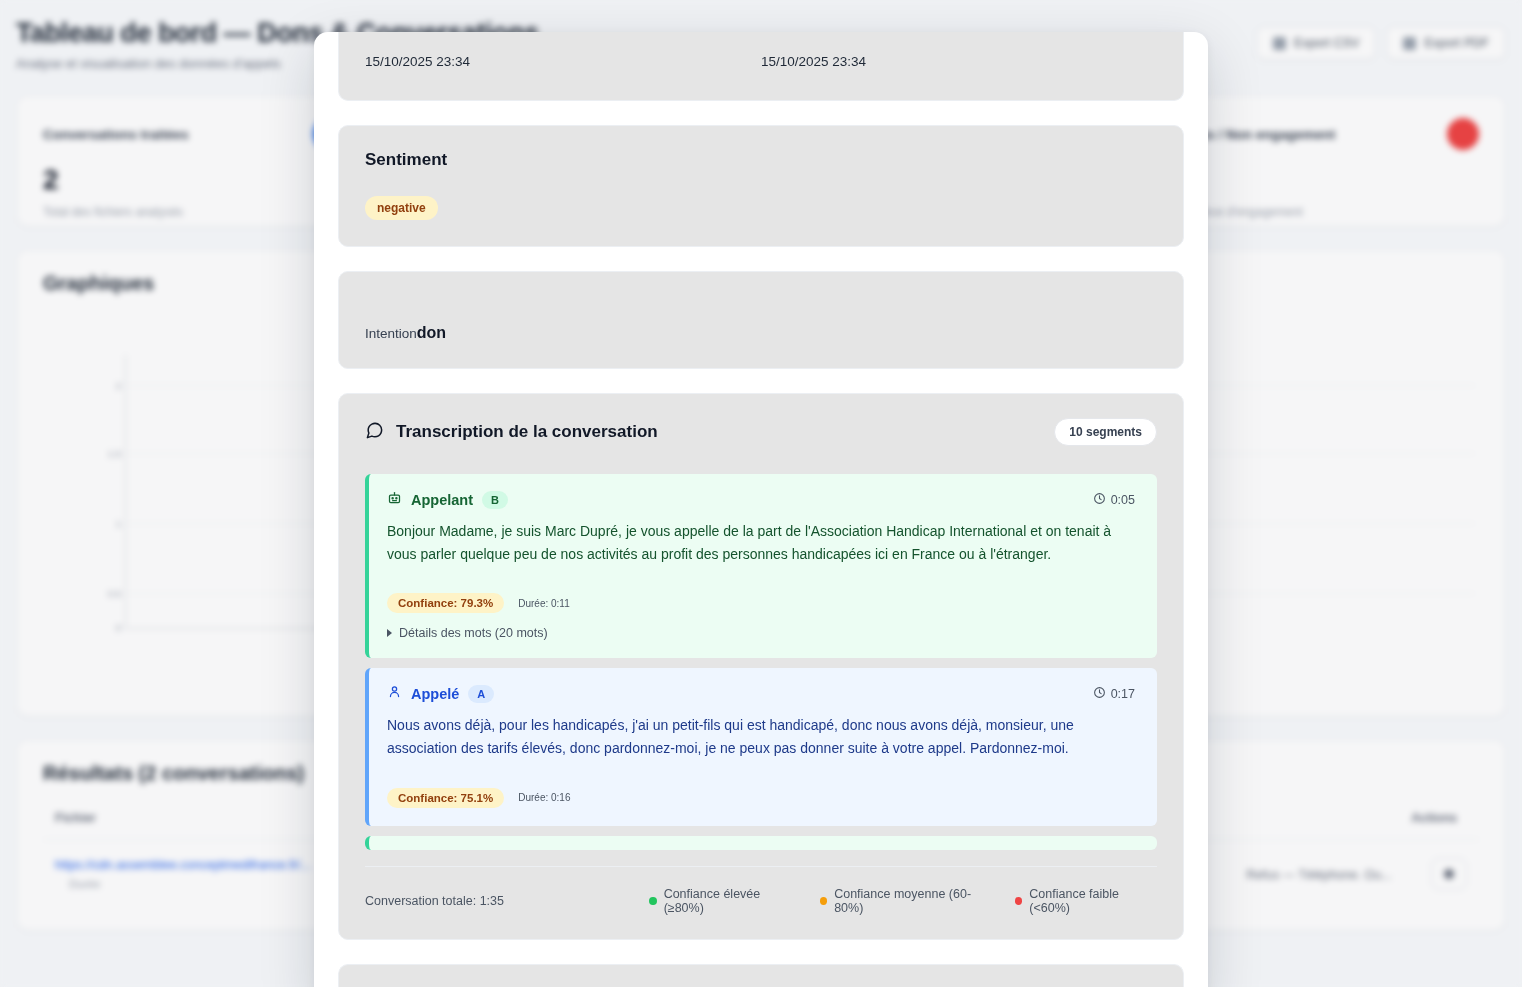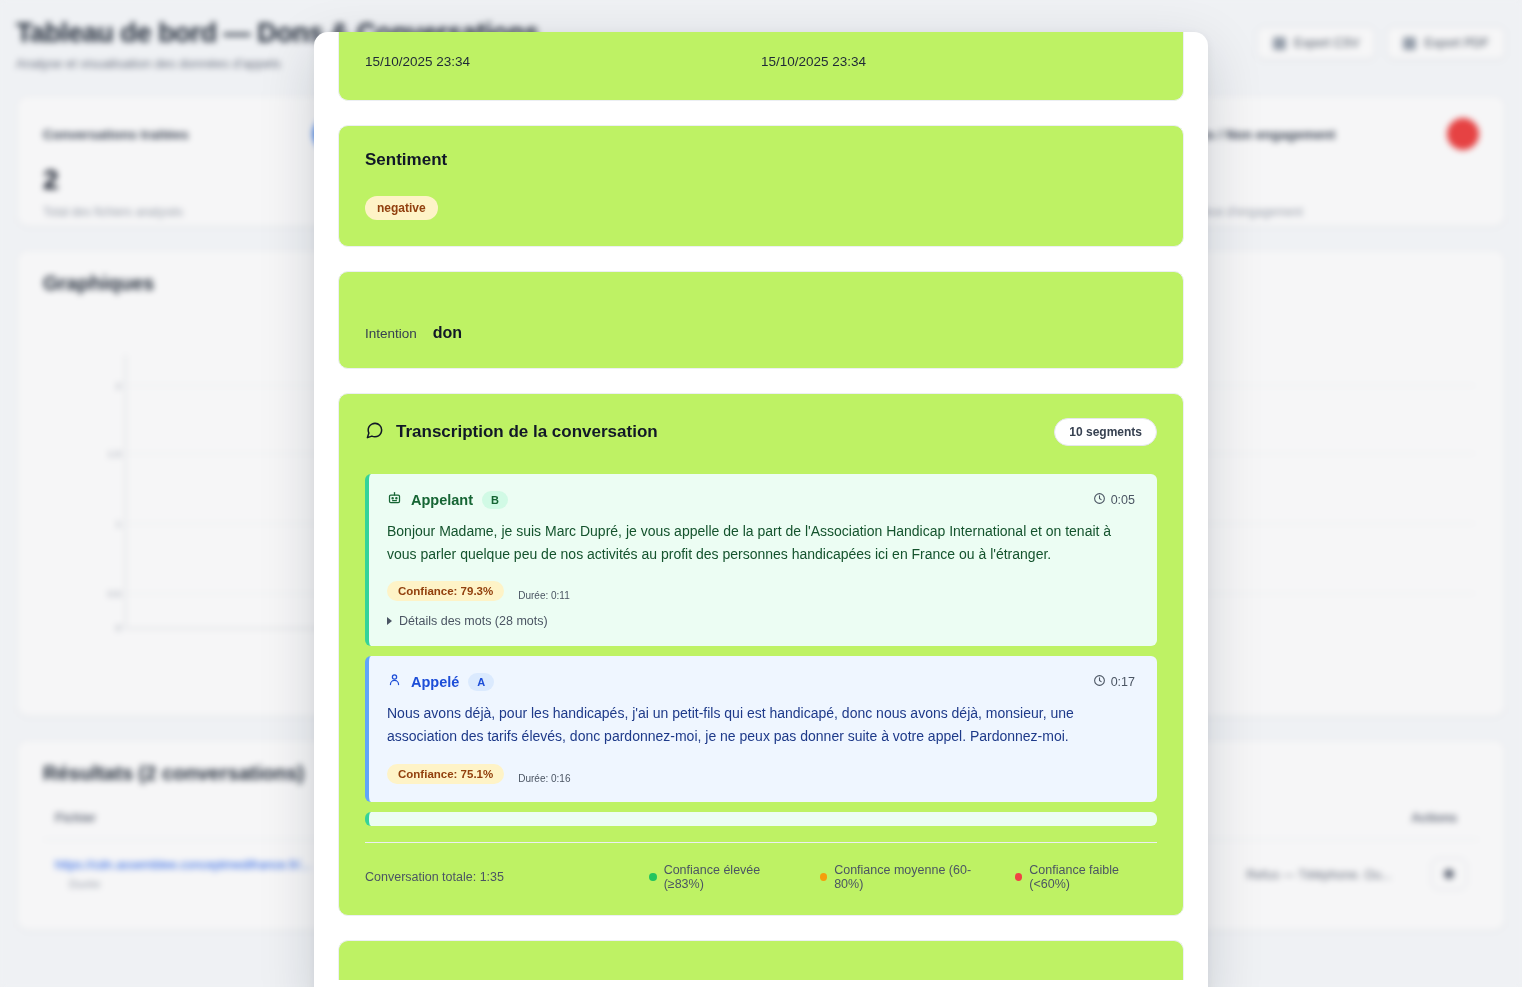--- a/index.html
+++ b/index.html
@@ -70,40 +70,40 @@
   #overlay { position: absolute; inset: 0; background: rgba(15,23,42,0.04); }
   #modal {
     position: absolute; left: 314px; top: 32px; width: 894px; height: 972px;
     background: #ffffff; border-radius: 14px;
     box-shadow: 0 18px 56px rgba(15,23,42,0.16), 0 2px 10px rgba(15,23,42,0.06);
     overflow: hidden;
   }
   #modal-scroll { position: absolute; inset: 0; padding: 0 24px 0 24px; }
 
   .mcard {
-    border: 1px solid #eceff3; border-radius: 10px; background: #bef264;
+    border: 1px solid #eceff3; border-radius: 10px; background: #e5e5e5;
   }
   .mcard + .mcard { margin-top: 24px; }
 
   
   .meta-card { border-top: none; border-radius: 0 0 10px 10px; height: 69px; position: relative; }
   .meta-grid { display: flex; padding: 22px 26px 0 26px; }
   .meta-col { width: 404px; font-size: 13.5px; color: #1f2937; }
 
   .card-pad { padding: 24px 26px 26px 26px; }
   .card-title { font-size: 17px; font-weight: 700; color: #111827; }
 
   .pill {
     display: inline-block; margin-top: 26px;
     background: #fef3c7; color: #92400e;
     font-size: 12px; font-weight: 600;
     padding: 5px 12px; border-radius: 999px;
   }
 
-  .kv { display: flex; align-items: baseline; gap: 16px; margin-top: 28px; }
+  .kv { display: flex; align-items: baseline; margin-top: 28px; }
   .kv-k { font-size: 13.5px; color: #374151; }
   .kv-v { font-size: 16px; color: #111827; font-weight: 700; }
 
   
   .tr-head { display: flex; align-items: center; justify-content: space-between; padding: 24px 26px 0 26px; }
   .tr-head-l { display: flex; align-items: center; gap: 12px; }
   .tr-title { font-size: 17px; font-weight: 700; color: #111827; }
   .seg-badge {
     border: 1px solid #e5e7eb; border-radius: 999px; background: #fff;
     font-size: 12px; font-weight: 600; color: #374151; padding: 6px 14px;
@@ -124,21 +124,21 @@
   .seg.callee .seg-name, .seg.callee .seg-ic svg { color: #1d4ed8; stroke: #1d4ed8; }
   .seg-tag {
     font-size: 11px; font-weight: 600; border-radius: 999px; padding: 3px 9px;
   }
   .seg.caller .seg-tag { background: #d1fae5; color: #166534; }
   .seg.callee .seg-tag { background: #dbeafe; color: #1d4ed8; }
   .seg-time { display: flex; align-items: center; gap: 5px; font-size: 12.5px; color: #4b5563; }
   .seg-body { font-size: 14px; line-height: 1.62; margin-top: 11px; }
   .seg.caller .seg-body { color: #14532d; }
   .seg.callee .seg-body { color: #1e3a8a; }
-  .seg-meta { display: flex; align-items: flex-end; gap: 14px; margin-top: 16px; }
+  .seg-meta { display: flex; align-items: center; gap: 14px; margin-top: 28px; }
   .conf { background: #fef3c7; color: #92400e; font-size: 11.5px; font-weight: 600; padding: 4px 11px; border-radius: 999px; }
   .dur { font-size: 10px; color: #4b5563; }
   .words { margin-top: 13px; font-size: 12.5px; color: #4b5563; display: flex; align-items: center; gap: 7px; }
   .caret { width: 0; height: 0; border-left: 5px solid #4b5563; border-top: 4px solid transparent; border-bottom: 4px solid transparent; }
 
   .seg.partial { height: 14px; padding: 0; overflow: hidden; margin-top: 10px; }
 
   .tr-foot {
     display: flex; align-items: center; gap: 26px;
     margin: 16px 26px 0 26px; padding: 20px 0 24px 0;
@@ -320,21 +320,21 @@
               <span>0:05</span>
             </div>
           </div>
           <div class="seg-body">Bonjour Madame, je suis Marc Dupré, je vous appelle de la part de l'Association Handicap International et on tenait à vous parler quelque peu de nos activités au profit des personnes handicapées ici en France ou à l'étranger.</div>
           <div class="seg-meta">
             <span class="conf">Confiance: 79.3%</span>
             <span class="dur">Durée: 0:11</span>
           </div>
           <div class="words">
             <span class="caret"></span>
-            <span>Détails des mots (28 mots)</span>
+            <span>Détails des mots (20 mots)</span>
           </div>
         </div>
 
         <div class="seg callee">
           <div class="seg-top">
             <div class="seg-who">
               <span class="seg-ic">
                 <svg width="15" height="15" viewBox="0 0 24 24" fill="none" stroke="#1d4ed8" stroke-width="2" stroke-linecap="round" stroke-linejoin="round">
                   <circle cx="12" cy="8" r="3.4"></circle>
                     <path d="M5.5 20a6.5 6.5 0 0 1 13 0"></path>
@@ -361,21 +361,21 @@
         </div>
 
         <div class="seg caller partial"></div>
       </div>
 
       <div class="tr-foot">
         <div class="tot">Conversation totale: 1:35</div>
         <div class="legend">
           <span class="lg">
             <i class="lgd" style="background:#22c55e"></i>
-            <span>Confiance élevée (≥83%)</span>
+            <span>Confiance élevée (≥80%)</span>
           </span>
           <span class="lg">
             <i class="lgd" style="background:#f59e0b"></i>
             <span>Confiance moyenne (60-80%)</span>
           </span>
           <span class="lg">
             <i class="lgd" style="background:#ef4444"></i>
             <span>Confiance faible (&lt;60%)</span>
           </span>
         </div>

